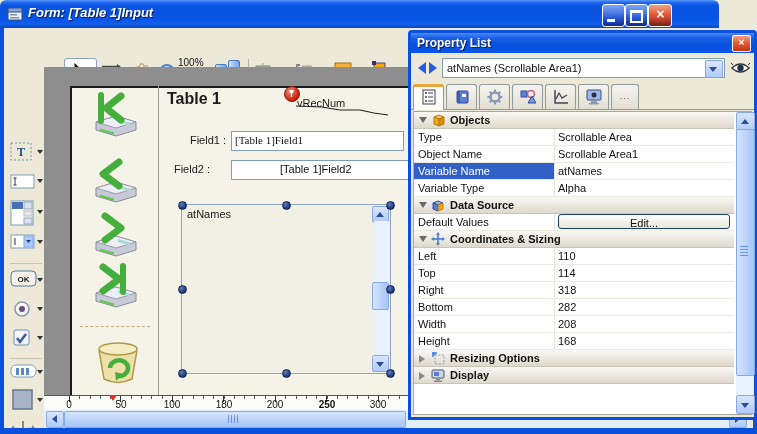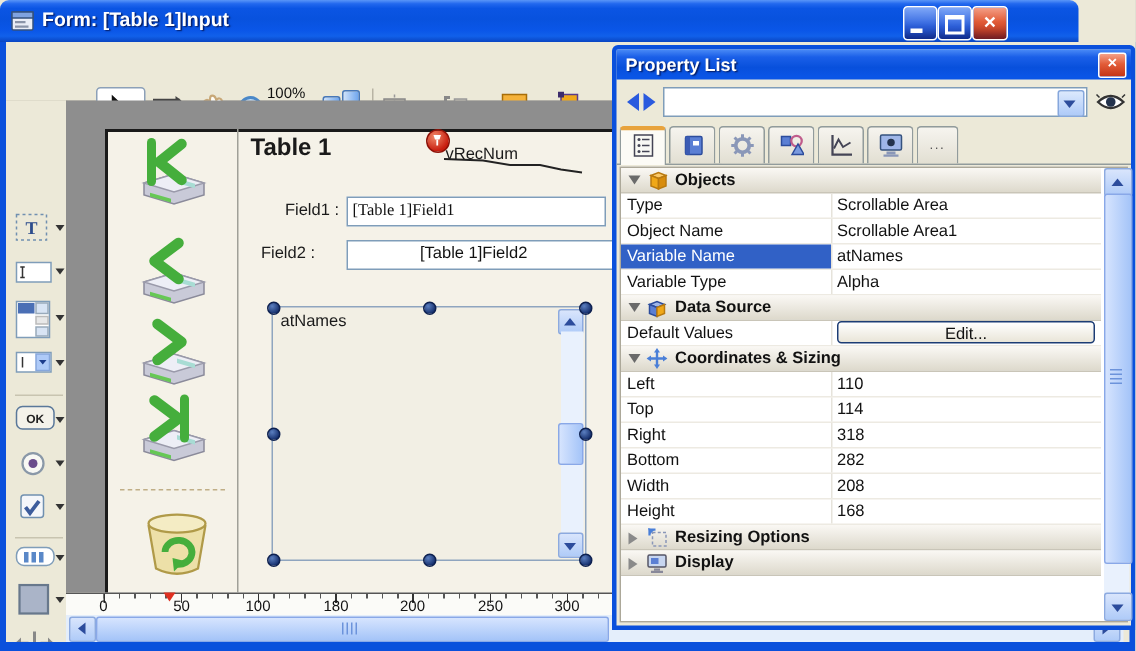--- a/index.html
+++ b/index.html
@@ -1,21 +1,21 @@
 <!DOCTYPE html>
 <html><head>
 <meta charset="utf-8">
 <style>
   html,body{margin:0;padding:0;background:#d8d4c8;}
   #app{position:relative;width:757px;height:434px;overflow:hidden;
        font-family:"Liberation Sans",sans-serif;background:#ECE9D8;}
   
   .titlebar{position:absolute;left:0;top:0;width:719px;height:28px;
     background:linear-gradient(180deg,#5A96F8 0%,#2268EE 9%,#0B55E4 20%,#0852DE 45%,#0A56E8 72%,#1160EA 86%,#0945C2 100%);
-    border-radius:6px 6px 0 0;}
+    border-radius:6px 6px 0 0;font-style:italic;}
   .title-icon{position:absolute;left:7px;top:6px;width:16px;height:16px;}
   .title-text{position:absolute;left:28px;top:5px;color:#fff;font-weight:bold;font-size:13px;
     text-shadow:1px 1px 1px rgba(0,0,40,.7);white-space:nowrap;}
   .winbtn{position:absolute;top:4px;width:21px;height:21px;border:1px solid #fff;border-radius:3px;
     box-shadow:inset 0 -9px 8px -6px rgba(0,0,60,.55);color:#fff;text-align:center;}
   .winbtn.blue{background:linear-gradient(180deg,#7FA8F8,#2E62DE 60%,#1E4EC8);}
   .winbtn.red{background:linear-gradient(180deg,#F4A088,#E25C38 45%,#C43415);}
   #btn-min::after{content:"";position:absolute;left:4px;bottom:4px;width:8px;height:3px;background:#fff;}
   #btn-max::after{content:"";position:absolute;left:4px;top:5px;width:9px;height:8px;
     border:2px solid #fff;border-top-width:3px;}
@@ -397,21 +397,21 @@
   <div class="handle" style="left:178px;top:369px;"></div>
   <div class="handle" style="left:282px;top:369px;"></div>
   <div class="handle" style="left:386px;top:369px;"></div>
 
   <div class="ruler"></div>
   <span class="ruler-num" style="left:69px;">0</span>
   <span class="ruler-num" style="left:121px;">50</span>
   <span class="ruler-num" style="left:172px;">100</span>
   <span class="ruler-num" style="left:224px;">180</span>
   <span class="ruler-num" style="left:275px;">200</span>
-  <span class="ruler-num" style="left:327px;">250</span>
+  <span class="ruler-num" style="left:327px;font-weight:bold;">250</span>
   <span class="ruler-num" style="left:378px;">300</span>
   <div class="ruler-mark"></div>
   <div class="hscroll">
     <div class="sb-btn" style="left:2px;top:1px;width:16px;height:15px;">
         <div class="sb-tri tri-lf" style="left:5px;top:3px;"></div>
       </div>
     <div class="sb-thumb h" style="left:20px;top:1px;width:340px;height:15px;">
       <div class="grip-h" style="left:163px;"></div>
         <div class="grip-h" style="left:166px;"></div>
         <div class="grip-h" style="left:169px;"></div>
@@ -429,20 +429,21 @@
       <div class="pl-close"><span>×</span></div>
     </div>
 
     <span class="pl-navbtn">
       <svg width="24" height="16">
           <path d="M10 2 L2 8 L10 14 Z" fill="#2A5ADE"></path>
           <path d="M13 2 L21 8 L13 14 Z" fill="#2A5ADE"></path>
         </svg>
     </span>
     <div class="pl-combo">
+      <span class="pl-combo-text">atNames (Scrollable Area1)</span>
       <div class="pl-combo-btn">
           <div class="sb-tri tri-dn" style="left:3px;top:6px;"></div>
         </div>
     </div>
     <span class="pl-eye">
       <svg width="21" height="18">
           <path d="M2 9 Q10.5 1 19 9 Q10.5 17 2 9 Z" fill="#fff" stroke="#333" stroke-width="1.5"></path>
           <circle cx="10.5" cy="9" r="3.2" fill="#23324C"></circle>
           <path d="M3 6 L1 4 M18 6 L20 4" stroke="#333"></path>
         </svg>

